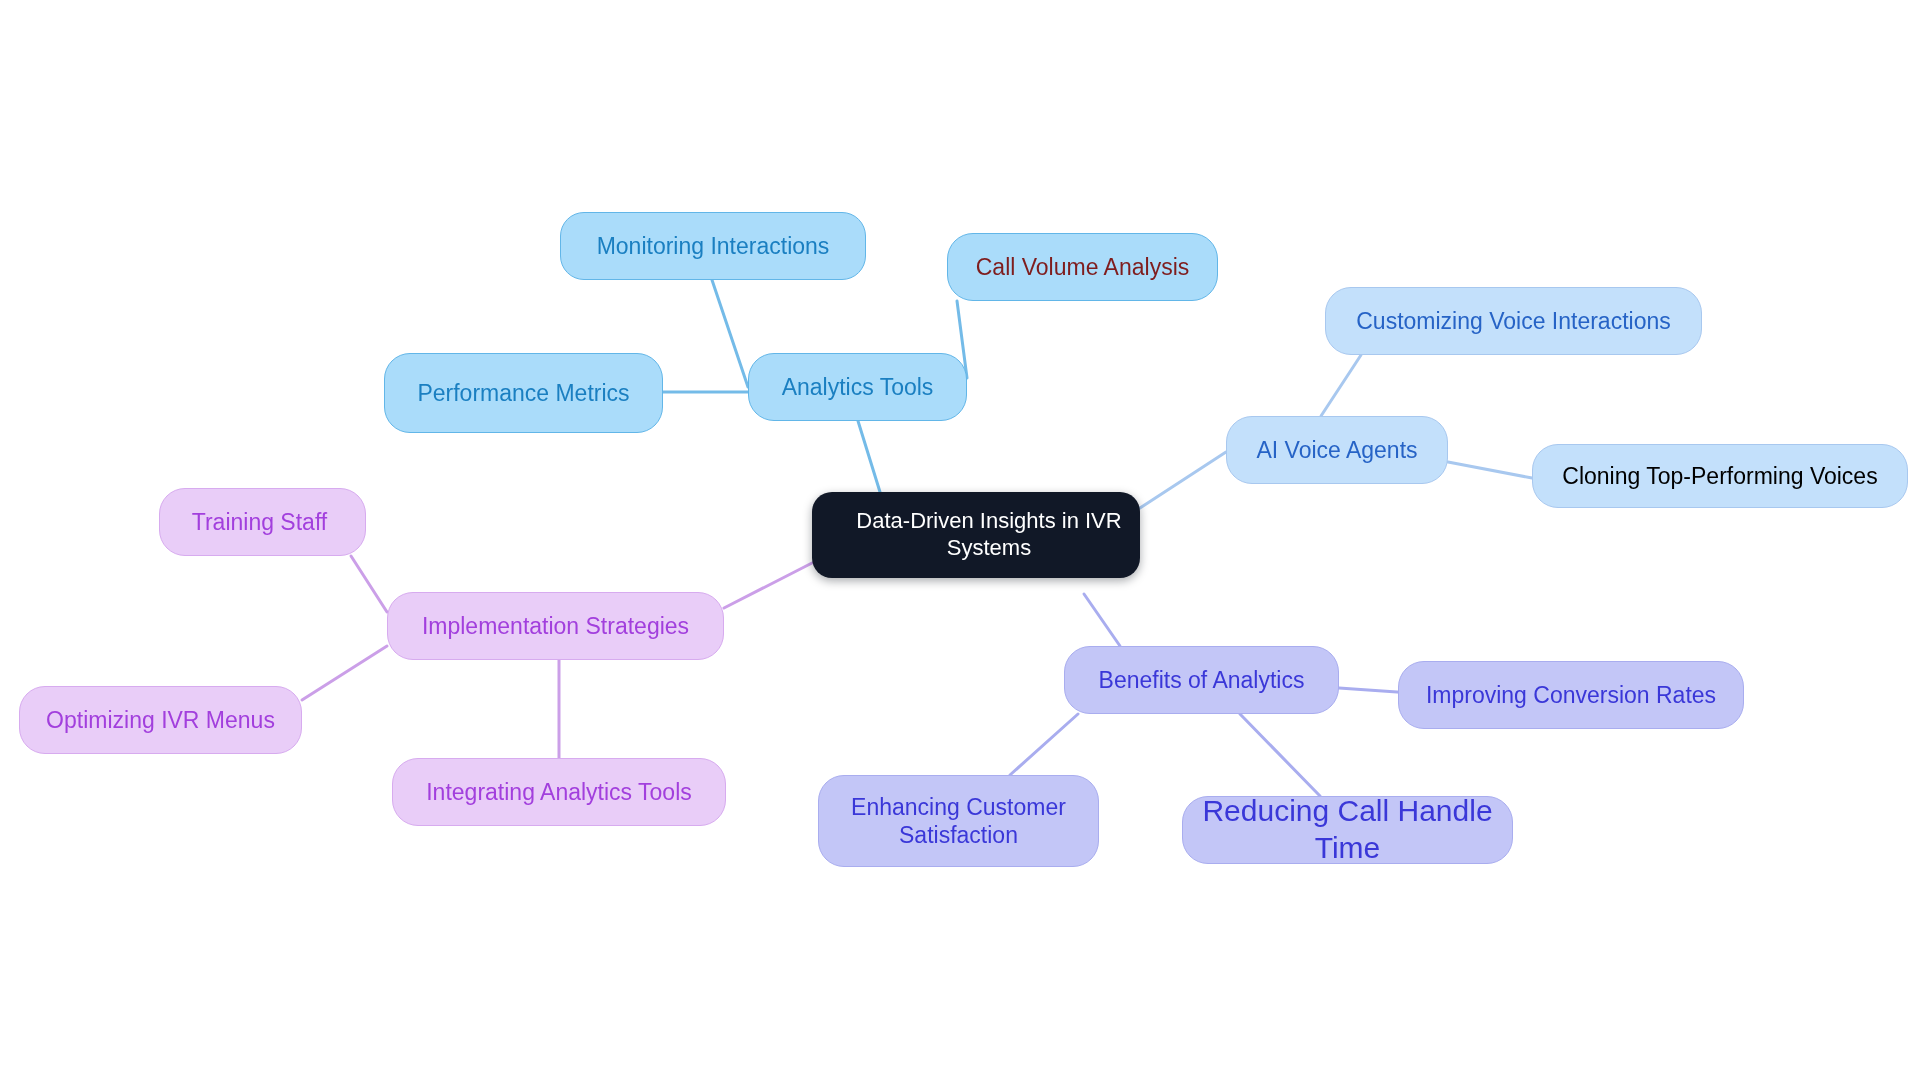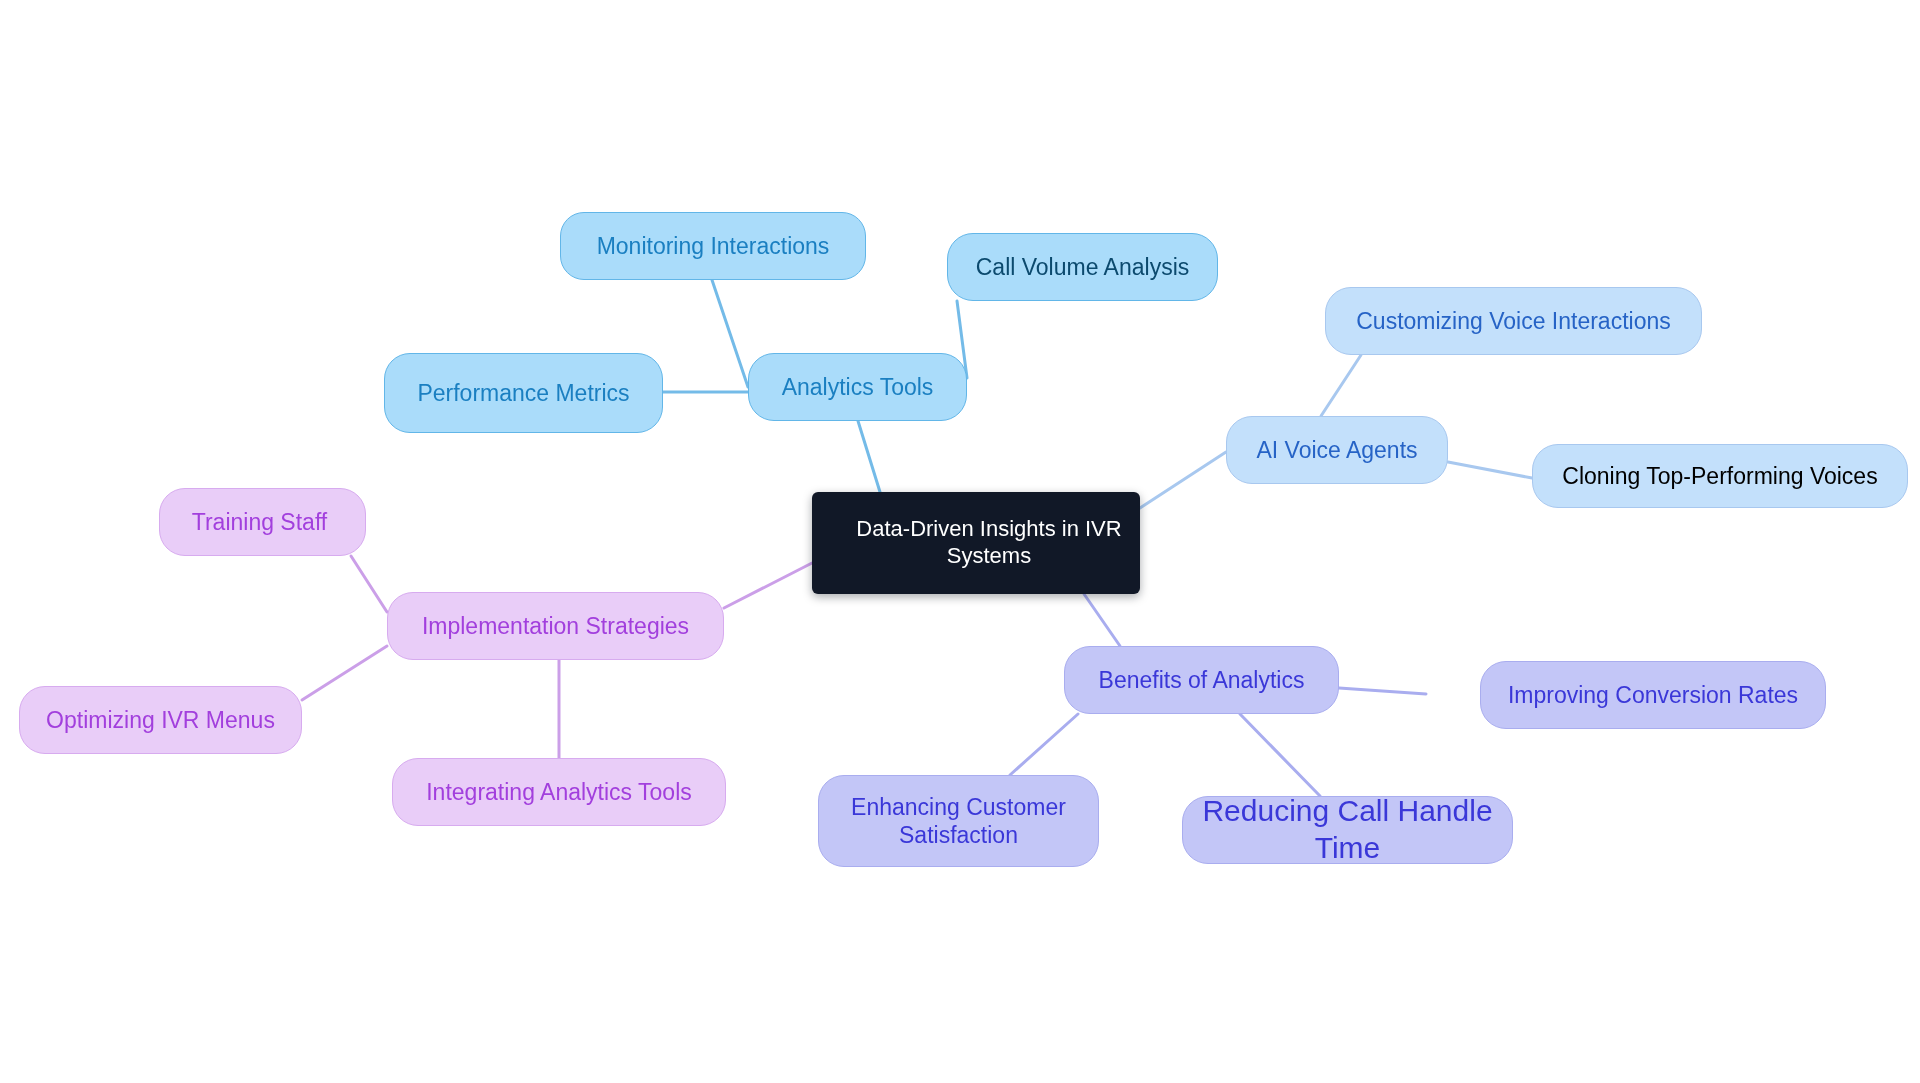--- a/index.html
+++ b/index.html
@@ -66,31 +66,31 @@
       <line x1="1084" y1="594" x2="1120" y2="646" stroke="#a9adef" stroke-width="3" stroke-linecap="round"></line>
       <line x1="1339" y1="688" x2="1426" y2="694" stroke="#a9adef" stroke-width="3" stroke-linecap="round"></line>
       <line x1="1078" y1="714" x2="1010" y2="775" stroke="#a9adef" stroke-width="3" stroke-linecap="round"></line>
       <line x1="1240" y1="714" x2="1320" y2="796" stroke="#a9adef" stroke-width="3" stroke-linecap="round"></line>
       <line x1="812" y1="563" x2="724" y2="608" stroke="#cb9fe8" stroke-width="3" stroke-linecap="round"></line>
       <line x1="387" y1="612" x2="351" y2="556" stroke="#cb9fe8" stroke-width="3" stroke-linecap="round"></line>
       <line x1="387" y1="646" x2="302" y2="700" stroke="#cb9fe8" stroke-width="3" stroke-linecap="round"></line>
       <line x1="559" y1="660" x2="559" y2="758" stroke="#cb9fe8" stroke-width="3" stroke-linecap="round"></line>
     </svg>
   <div id="node-layer">
-      <div class="node node-root" style="left: 812px; top: 492px; width: 328px; height: 102px; background: rgb(17, 24, 39); border-color: rgb(17, 24, 39); color: rgb(255, 255, 255); font-size: 22px; border-radius: 6px; padding-left: 40px;"><span class="node-label">Data-Driven Insights in IVR
+      <div class="node node-root" style="left: 812px; top: 492px; width: 328px; height: 86px; background: rgb(17, 24, 39); border-color: rgb(17, 24, 39); color: rgb(255, 255, 255); font-size: 22px; border-radius: 20px; padding-left: 40px;"><span class="node-label">Data-Driven Insights in IVR
 Systems</span></div>
       <div class="node" style="left: 748px; top: 353px; width: 219px; height: 68px; background: rgb(170, 220, 250); border-color: rgb(98, 182, 232); color: rgb(26, 127, 193); font-size: 23px; border-radius: 26px;"><span class="node-label">Analytics Tools</span></div>
       <div class="node" style="left: 560px; top: 212px; width: 306px; height: 68px; background: rgb(170, 220, 250); border-color: rgb(98, 182, 232); color: rgb(26, 127, 193); font-size: 23px; border-radius: 24px;"><span class="node-label">Monitoring Interactions</span></div>
-      <div class="node" style="left: 947px; top: 233px; width: 271px; height: 68px; background: rgb(170, 220, 250); border-color: rgb(98, 182, 232); color: #0c4a6e; font-size: 23px; border-radius: 26px;"><span class="node-label">Call Volume Analysis</span></div>
+      <div class="node" style="left: 947px; top: 233px; width: 271px; height: 68px; background: rgb(170, 220, 250); border-color: rgb(98, 182, 232); color: #7f1d1d; font-size: 23px; border-radius: 26px;"><span class="node-label">Call Volume Analysis</span></div>
       <div class="node" style="left: 384px; top: 353px; width: 279px; height: 80px; background: rgb(170, 220, 250); border-color: rgb(98, 182, 232); color: rgb(26, 127, 193); font-size: 23px; border-radius: 26px;"><span class="node-label">Performance Metrics</span></div>
       <div class="node" style="left: 1226px; top: 416px; width: 222px; height: 68px; background: rgb(195, 224, 251); border-color: rgb(168, 200, 239); color: rgb(38, 99, 198); font-size: 23px; border-radius: 26px;"><span class="node-label">AI Voice Agents</span></div>
       <div class="node" style="left: 1325px; top: 287px; width: 377px; height: 68px; background: rgb(195, 224, 251); border-color: rgb(168, 200, 239); color: rgb(38, 99, 198); font-size: 23px; border-radius: 26px;"><span class="node-label">Customizing Voice Interactions</span></div>
       <div class="node" style="left: 1532px; top: 444px; width: 376px; height: 64px; background: rgb(195, 224, 251); border-color: rgb(168, 200, 239); color: #000000; font-size: 23px; border-radius: 26px;"><span class="node-label">Cloning Top-Performing Voices</span></div>
       <div class="node" style="left: 1064px; top: 646px; width: 275px; height: 68px; background: rgb(195, 198, 247); border-color: rgb(169, 173, 239); color: rgb(58, 55, 216); font-size: 23px; border-radius: 26px;"><span class="node-label">Benefits of Analytics</span></div>
-      <div class="node" style="left: 1480px; top: 661px; width: 346px; height: 68px; background: rgb(195, 198, 247); border-color: rgb(169, 173, 239); color: rgb(58, 55, 216); font-size: 23px; border-radius: 26px;"><span class="node-label">Improving Conversion Rates</span></div>
+      <div class="node" style="left: 1398px; top: 661px; width: 346px; height: 68px; background: rgb(195, 198, 247); border-color: rgb(169, 173, 239); color: rgb(58, 55, 216); font-size: 23px; border-radius: 26px;"><span class="node-label">Improving Conversion Rates</span></div>
       <div class="node" style="left: 818px; top: 775px; width: 281px; height: 92px; background: rgb(195, 198, 247); border-color: rgb(169, 173, 239); color: rgb(58, 55, 216); font-size: 23px; border-radius: 26px;"><span class="node-label">Enhancing Customer
 Satisfaction</span></div>
       <div class="node" style="left: 1182px; top: 796px; width: 331px; height: 68px; background: rgb(195, 198, 247); border-color: rgb(169, 173, 239); color: rgb(58, 55, 216); font-size: 30px; border-radius: 26px;"><span class="node-label">Reducing Call Handle Time</span></div>
       <div class="node" style="left: 387px; top: 592px; width: 337px; height: 68px; background: rgb(233, 205, 248); border-color: rgb(215, 171, 239); color: rgb(162, 63, 221); font-size: 23px; border-radius: 26px;"><span class="node-label">Implementation Strategies</span></div>
       <div class="node" style="left: 159px; top: 488px; width: 207px; height: 68px; background: rgb(233, 205, 248); border-color: rgb(215, 171, 239); color: rgb(162, 63, 221); font-size: 23px; border-radius: 26px; padding-left: 8px;"><span class="node-label">Training Staff</span></div>
       <div class="node" style="left: 19px; top: 686px; width: 283px; height: 68px; background: rgb(233, 205, 248); border-color: rgb(215, 171, 239); color: rgb(162, 63, 221); font-size: 23px; border-radius: 26px;"><span class="node-label">Optimizing IVR Menus</span></div>
       <div class="node" style="left: 392px; top: 758px; width: 334px; height: 68px; background: rgb(233, 205, 248); border-color: rgb(215, 171, 239); color: rgb(162, 63, 221); font-size: 23px; border-radius: 26px;"><span class="node-label">Integrating Analytics Tools</span></div>
     </div>
 </div>
 

